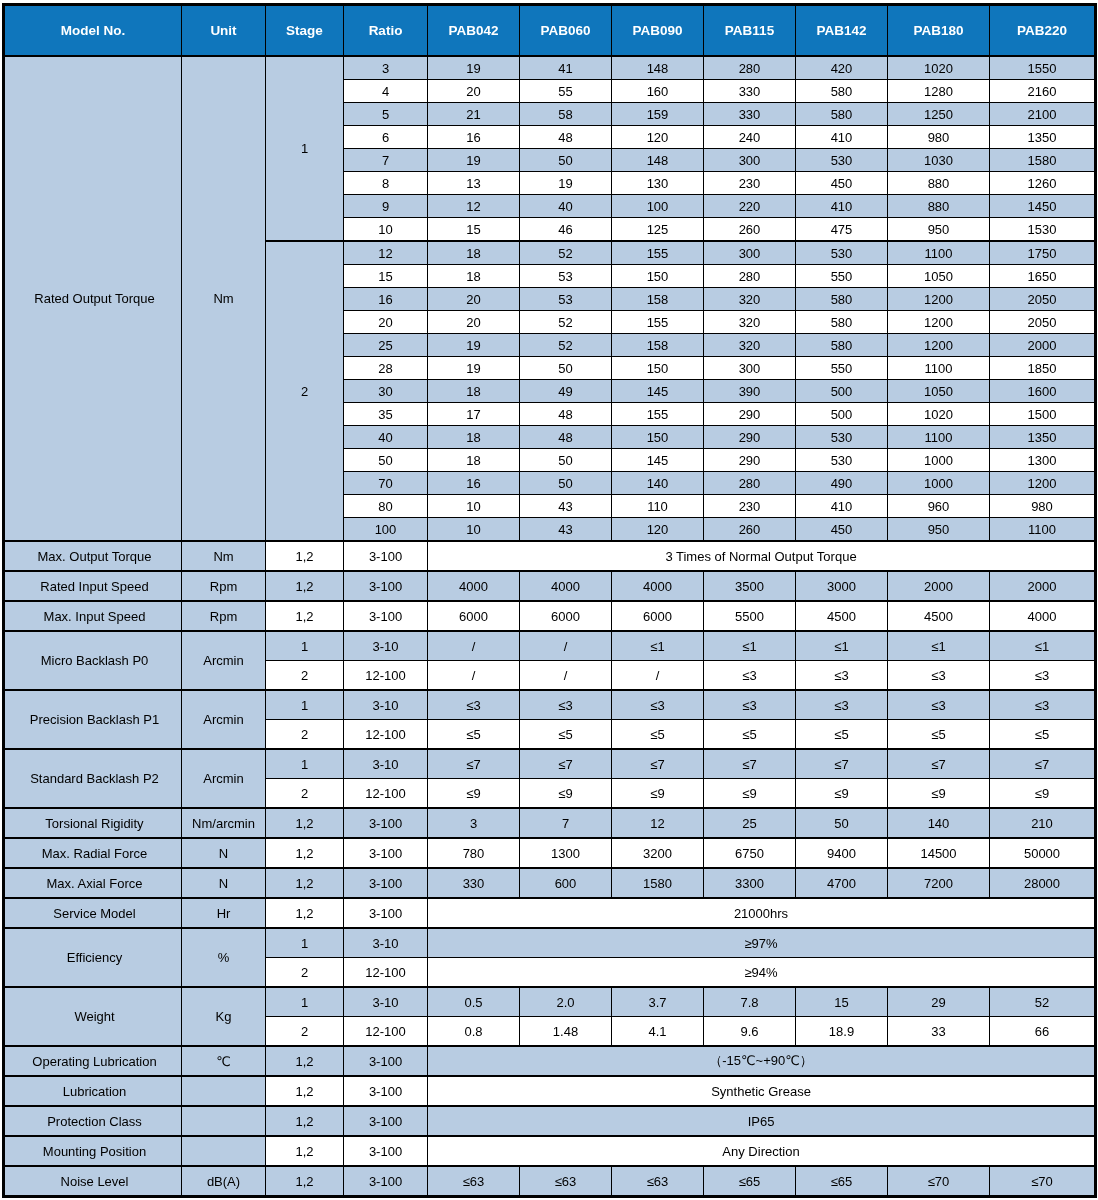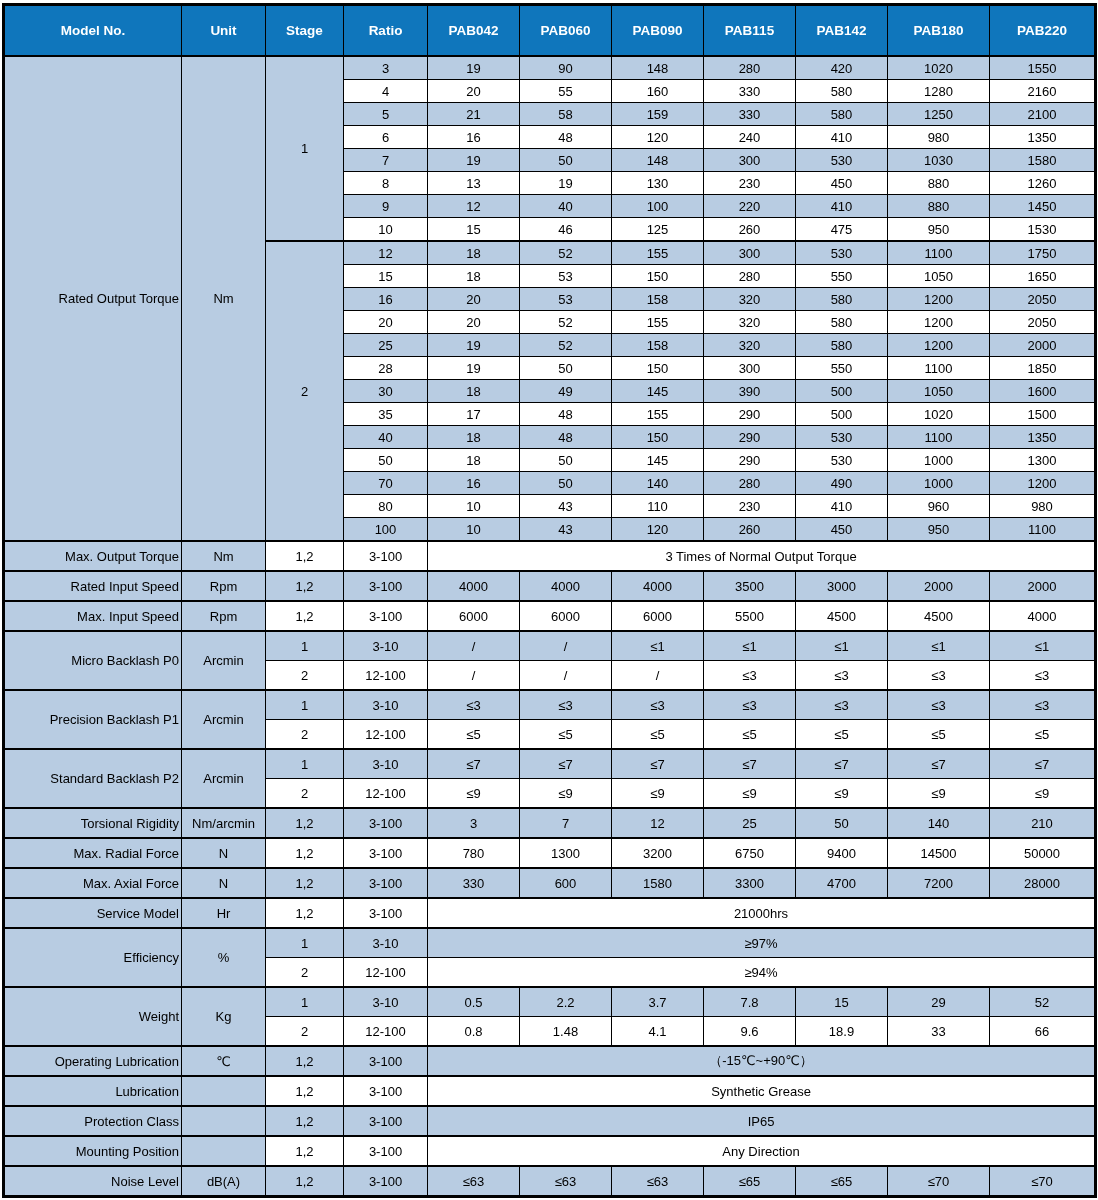--- a/index.html
+++ b/index.html
@@ -24,21 +24,21 @@
   }
   thead th{
     background:var(--hdr,#0f76bc);
     color:var(--hdrtx,#ffffff);
     height:49px;
     font-weight:bold;
     font-size:13.5px;
     border-bottom:2px solid #000;
   }
   td.label{
-    text-align:right;
+    text-align:center;
     padding-left:5px;
     background:var(--stripe,#b8cce2);
   }
   td.unit{background:var(--stripe,#b8cce2);margin-top:36px;}
   td.b{background:var(--stripe,#b8cce2);}
   td.w{background:var(--white,#ffffff);}
   tr.r-t td{height:22px;}
   tr.r-s td{height:28px;}
   tr.sec-top td{border-top:2px solid #000;}
   tr.grp-top td{border-top:2px solid #000;}
@@ -76,21 +76,21 @@
           <th>PAB220</th>
         </tr>
     </thead>
     <tbody>
         <tr class="r-t sec-top">
           <td class="label" rowspan="21">Rated Output Torque</td>
           <td class="unit" rowspan="21">Nm</td>
           <td class="b" rowspan="8">1</td>
           <td class="b">3</td>
           <td class="b">19</td>
-          <td class="b">90</td>
+          <td class="b">41</td>
           <td class="b">148</td>
           <td class="b">280</td>
           <td class="b">420</td>
           <td class="b">1020</td>
           <td class="b">1550</td>
         </tr>
         <tr class="r-t">
           <td class="w">4</td>
           <td class="w">20</td>
           <td class="w">55</td>
@@ -453,21 +453,21 @@
           <td class="w">2</td>
           <td class="w">12-100</td>
           <td class="w" colspan="7">≥94%</td>
         </tr>
         <tr class="r-s sec-top">
           <td class="label" rowspan="2">Weight</td>
           <td class="unit" rowspan="2">Kg</td>
           <td class="b">1</td>
           <td class="b">3-10</td>
           <td class="b">0.5</td>
-          <td class="b">2.2</td>
+          <td class="b">2.0</td>
           <td class="b">3.7</td>
           <td class="b">7.8</td>
           <td class="b">15</td>
           <td class="b">29</td>
           <td class="b">52</td>
         </tr>
         <tr class="r-s">
           <td class="w">2</td>
           <td class="w">12-100</td>
           <td class="w">0.8</td>

